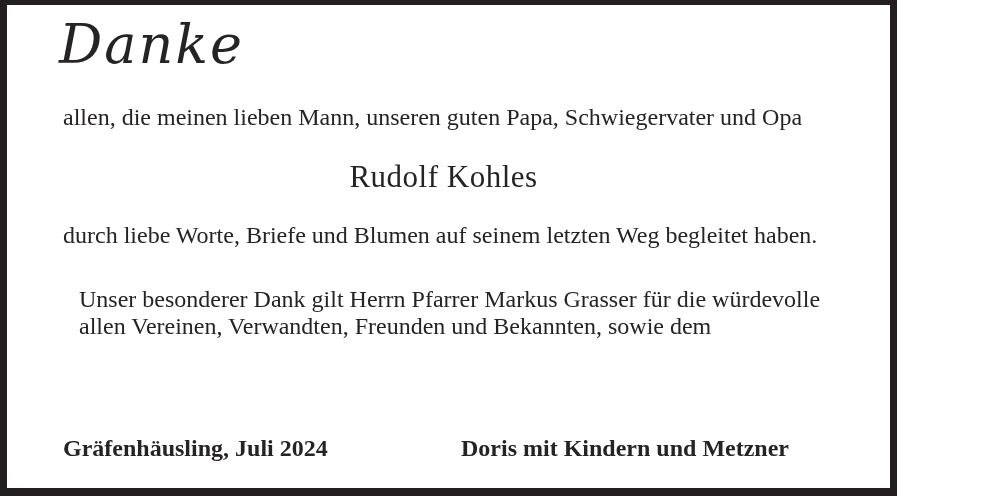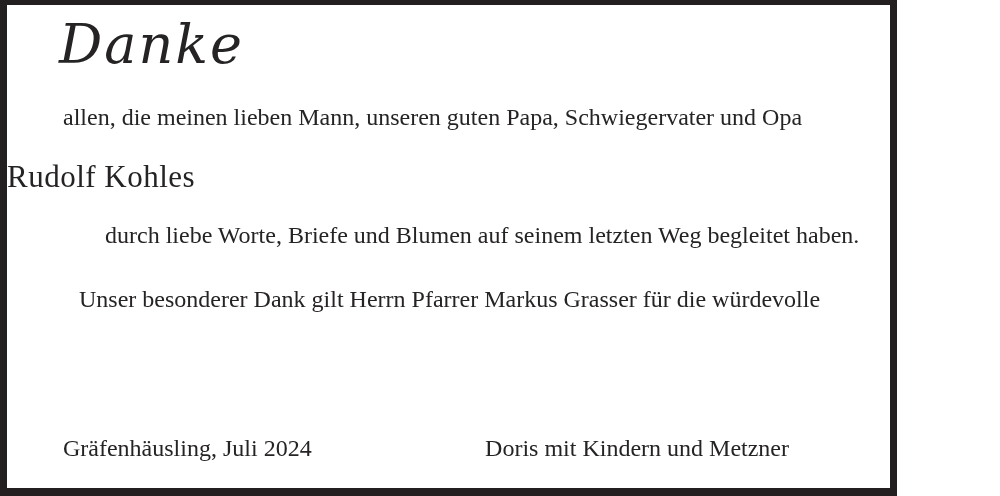--- a/index.html
+++ b/index.html
@@ -37,32 +37,32 @@
     font-size: 24px;
     line-height: 27px;
     white-space: nowrap;
     font-family: Liberation Serif, serif;
   }
   .deceased-name {
     position: absolute;
     left: 0;
     right: 10px;
     top: 154px;
+    text-align: center;
     font-size: 31px;
     line-height: 36px;
     letter-spacing: 0.5px;
   }
   .farewell {
     position: absolute;
     left: 56px;
     top: 217px;
     font-size: 24px;
     line-height: 27px;
     white-space: nowrap;
-    margin-left: 42px;
   }
   .thanks {
     position: absolute;
     left: 72px;
     top: 281px;
     font-size: 24px;
     line-height: 27px;
   }
   .thanks .thanks-line {
     white-space: nowrap;
@@ -70,20 +70,21 @@
   .footer {
     position: absolute;
     left: 56px;
     right: 101px;
     top: 430px;
     display: flex;
     justify-content: space-between;
     align-items: center;
     font-size: 24px;
     line-height: 27px;
+    font-weight: bold;
   }
   .footer .place-date,
   .footer .signature {
     white-space: nowrap;
   }
 </style>
 </head>
 <body>
 
 <div class="card">
@@ -91,20 +92,21 @@
   <div class="headline">Danke</div>
 
   <div class="intro">allen, die meinen lieben Mann, unseren guten Papa, Schwiegervater und Opa</div>
 
   <div class="deceased-name">Rudolf Kohles</div>
 
   <div class="farewell">durch liebe Worte, Briefe und Blumen auf seinem letzten Weg begleitet haben.</div>
 
   <div class="thanks">
     <div class="thanks-line">Unser besonderer Dank gilt Herrn Pfarrer Markus Grasser für die würdevolle</div>
+    <div class="thanks-line">allen Vereinen, Verwandten, Freunden und Bekannten, sowie dem</div>
   </div>
 
   <div class="footer">
     <div class="place-date">Gräfenhäusling, Juli 2024</div>
     <div class="signature">Doris mit Kindern und Metzner</div>
   </div>
 
 </div>
 
 </body></html>

